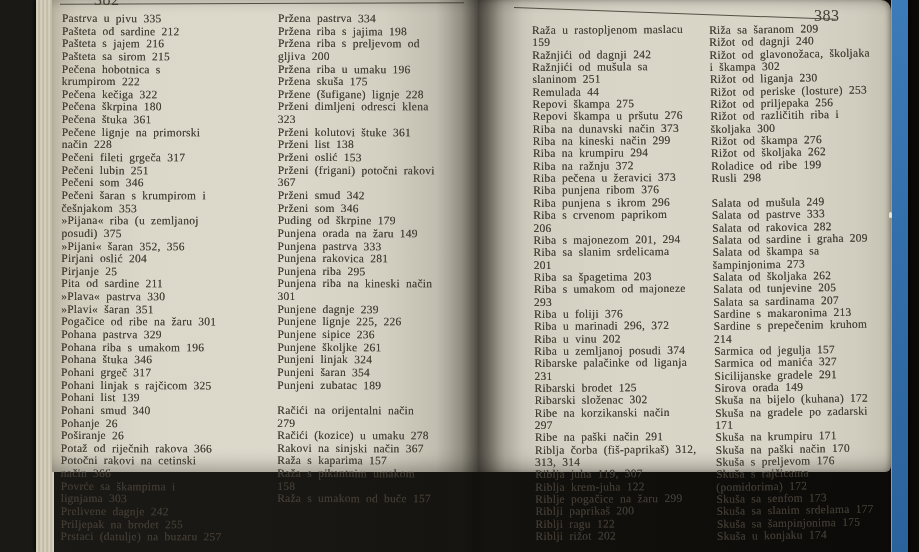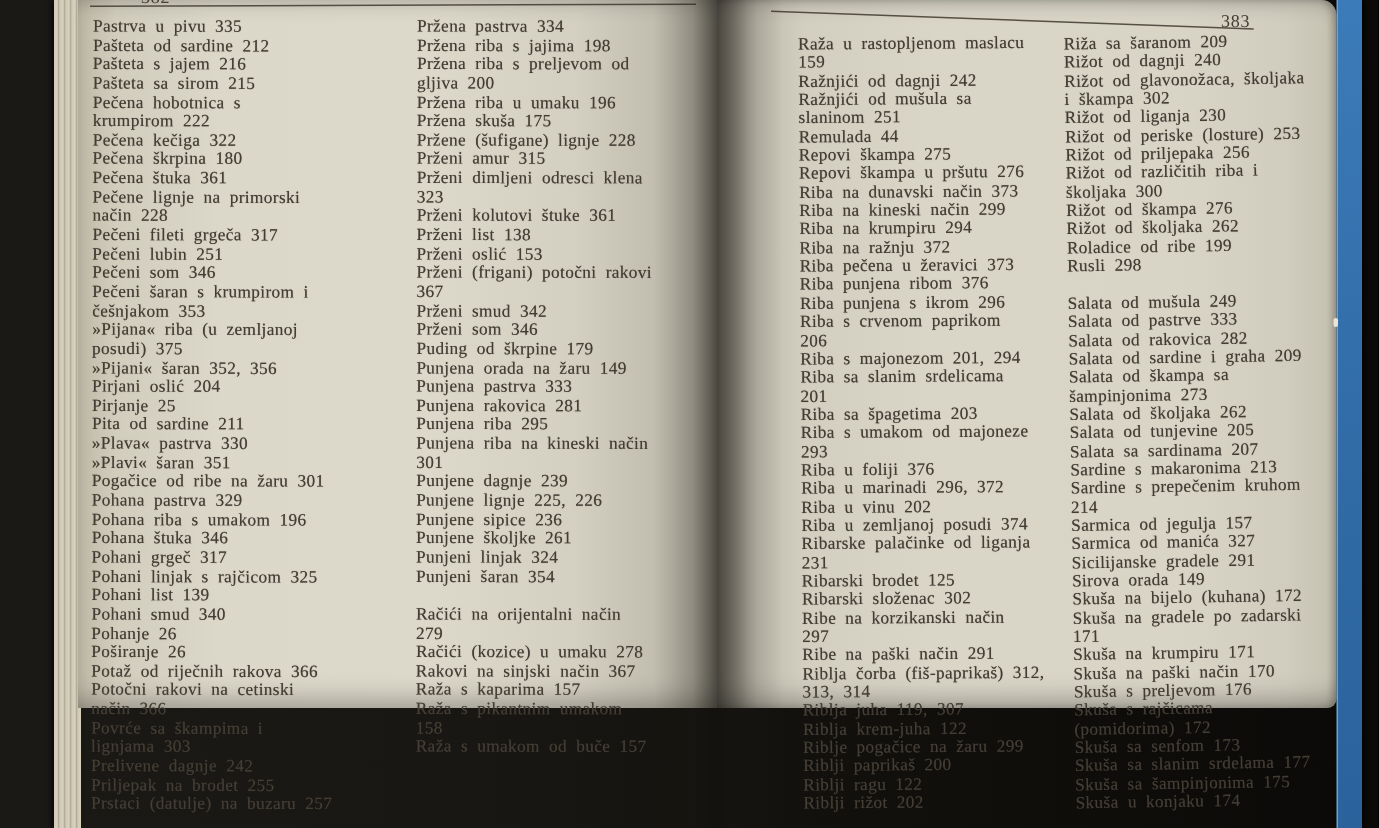--- a/index.html
+++ b/index.html
@@ -55,21 +55,21 @@
   }
   
   .blue-cover {
     position: absolute; left: 891px; top: 0; width: 16px; height: 552px;
     background: linear-gradient(to bottom, #3c7bb9 0%, #336fab 40%, #2a629c 100%);
     border-left: 1px solid #6fa3d0;
     box-shadow: 2px 0 4px rgba(0,0,0,0.7);
   }
 
   .pagenum {
-    position: absolute; font-size: 12px; color: #433d34;
+    position: absolute; font-size: 16px; color: #433d34;
     letter-spacing: 0.5px;
   }
   .pagenum-left  { left: 42px; top: -9px; }   
   .pagenum-right { left: 336px; top: 7px; }
   .rule { position: absolute; height: 1.4px; background: rgba(62,56,46,0.85); }
   .rule-left  { left: 8px;  top: 3px; width: 404px; transform: rotate(-0.2deg); }
   .rule-right { left: 36px; top: 7px; width: 322px; transform: rotate(2.1deg); transform-origin: left center; }
 
   .col {
     position: absolute;
@@ -145,21 +145,20 @@
         <div class="iline">Prstaci (datulje) na buzaru 257</div>
       </div>
     <div class="col col2">
         <div class="iline">Pržena pastrva 334</div>
         <div class="iline">Pržena riba s jajima 198</div>
         <div class="iline">Pržena riba s preljevom od</div>
         <div class="iline">gljiva 200</div>
         <div class="iline">Pržena riba u umaku 196</div>
         <div class="iline">Pržena skuša 175</div>
         <div class="iline">Pržene (šufigane) lignje 228</div>
-        <div class="iline">Prženi amur 315</div>
         <div class="iline">Prženi dimljeni odresci klena</div>
         <div class="iline">323</div>
         <div class="iline">Prženi kolutovi štuke 361</div>
         <div class="iline">Prženi list 138</div>
         <div class="iline">Prženi oslić 153</div>
         <div class="iline">Prženi (frigani) potočni rakovi</div>
         <div class="iline">367</div>
         <div class="iline">Prženi smud 342</div>
         <div class="iline">Prženi som 346</div>
         <div class="iline">Puding od škrpine 179</div>
@@ -168,20 +167,21 @@
         <div class="iline">Punjena rakovica 281</div>
         <div class="iline">Punjena riba 295</div>
         <div class="iline">Punjena riba na kineski način</div>
         <div class="iline">301</div>
         <div class="iline">Punjene dagnje 239</div>
         <div class="iline">Punjene lignje 225, 226</div>
         <div class="iline">Punjene sipice 236</div>
         <div class="iline">Punjene školjke 261</div>
         <div class="iline">Punjeni linjak 324</div>
         <div class="iline">Punjeni šaran 354</div>
+        <div class="iline">Punjeni zubatac 189</div>
         <div class="iline">&nbsp;</div>
         <div class="iline">Račići na orijentalni način</div>
         <div class="iline">279</div>
         <div class="iline">Račići (kozice) u umaku 278</div>
         <div class="iline">Rakovi na sinjski način 367</div>
         <div class="iline">Raža s kaparima 157</div>
         <div class="iline">Raža s pikantnim umakom</div>
         <div class="iline">158</div>
         <div class="iline">Raža s umakom od buče 157</div>
       </div>

